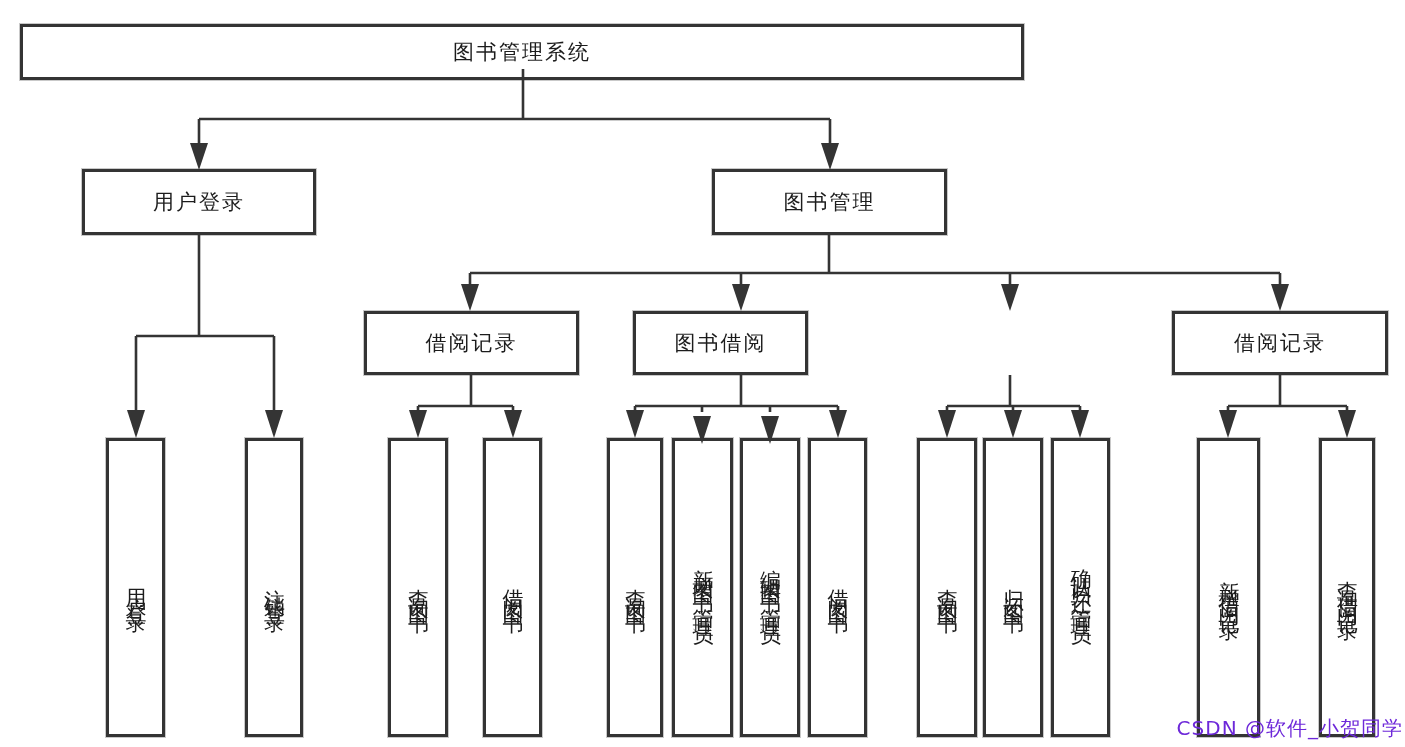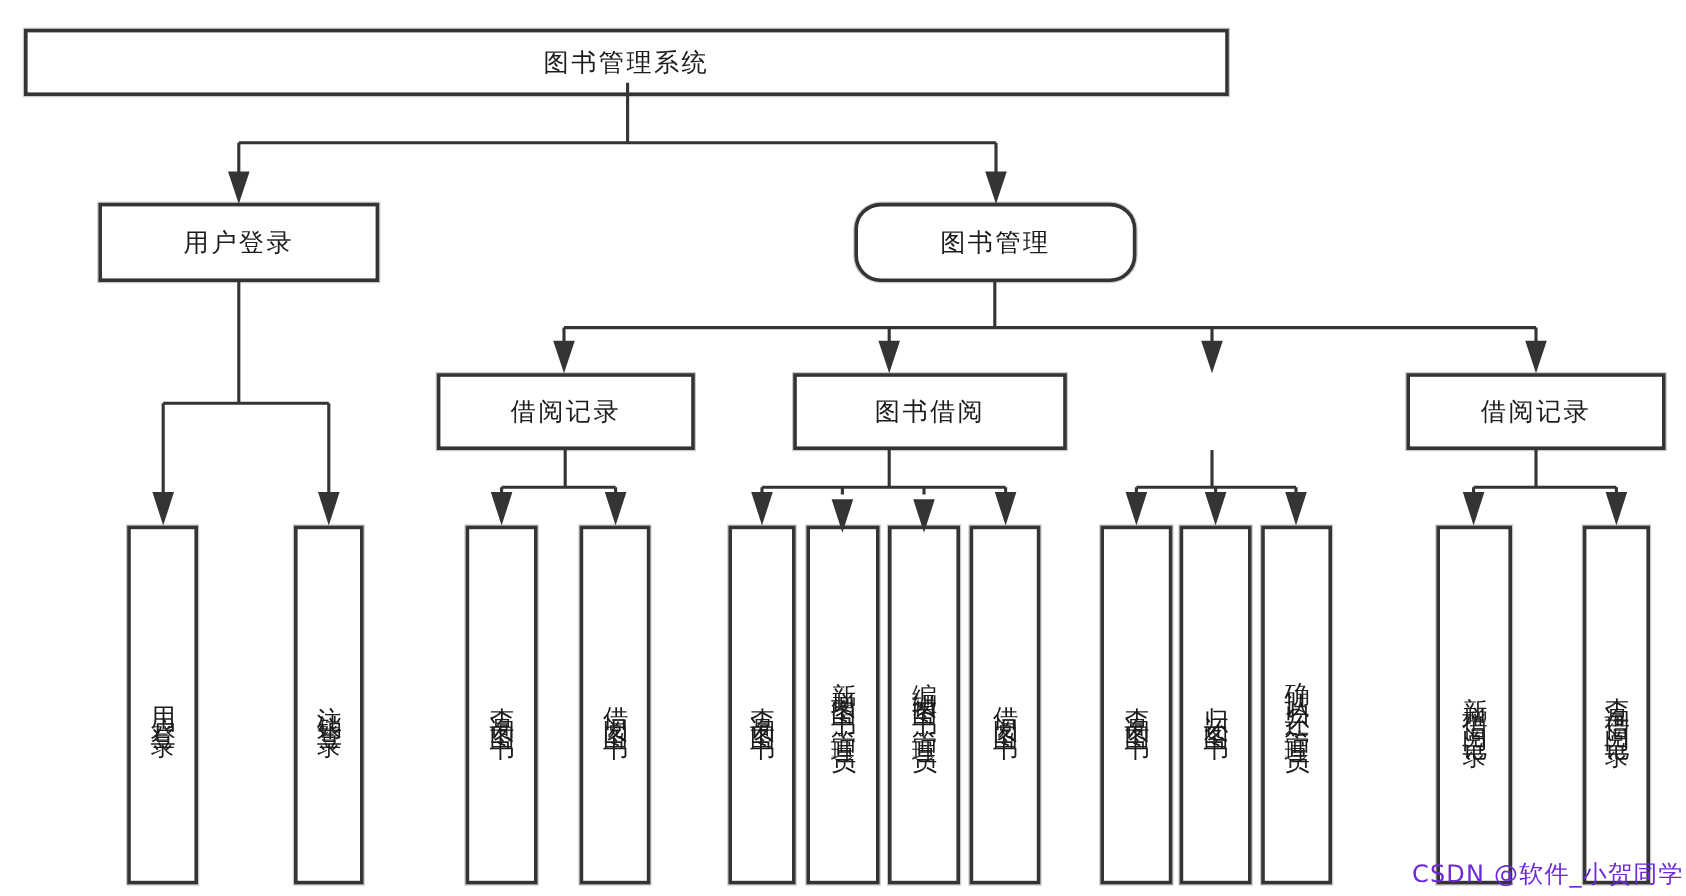--- a/index.html
+++ b/index.html
@@ -64,29 +64,29 @@
 <div class="canvas">
 
   <div class="box" style="left:20px; top:24px; width:1004px; height:56px;">
     <span>图书管理系统</span>
   </div>
 
   <div class="box" style="left:82px; top:169px; width:234px; height:66px;">
     <span>用户登录</span>
   </div>
 
-  <div class="box" style="left:712px; top:169px; width:235px; height:66px;border-radius:22px;">
+  <div class="box" style="left:712px; top:169px; width:235px; height:66px;">
     <span>图书管理</span>
   </div>
 
   <div class="box" style="left:364px; top:311px; width:215px; height:64px;">
     <span>借阅记录</span>
   </div>
 
-  <div class="box" style="left:633px; top:311px; width:228px; height:64px;margin-left:28px;">
+  <div class="box" style="left:633px; top:311px; width:175px; height:64px;">
     <span>图书借阅</span>
   </div>
 
 
   <div class="box" style="left:1172px; top:311px; width:216px; height:64px;">
     <span>借阅记录</span>
   </div>
 
   <div class="box leaf" style="left:106px; top:438px; width:59px; height:299px;">
     <span class="vtext">用户登录</span>

